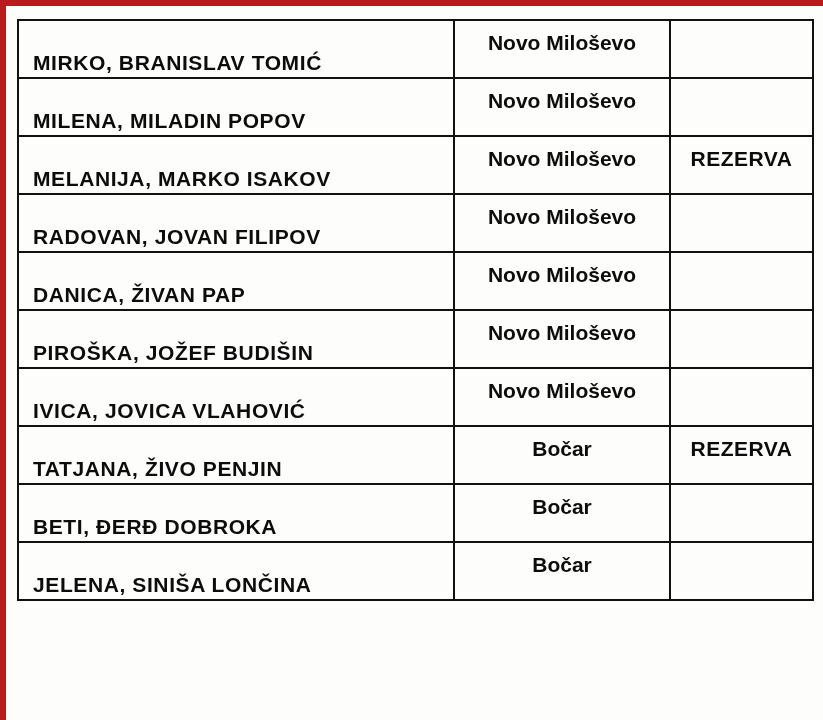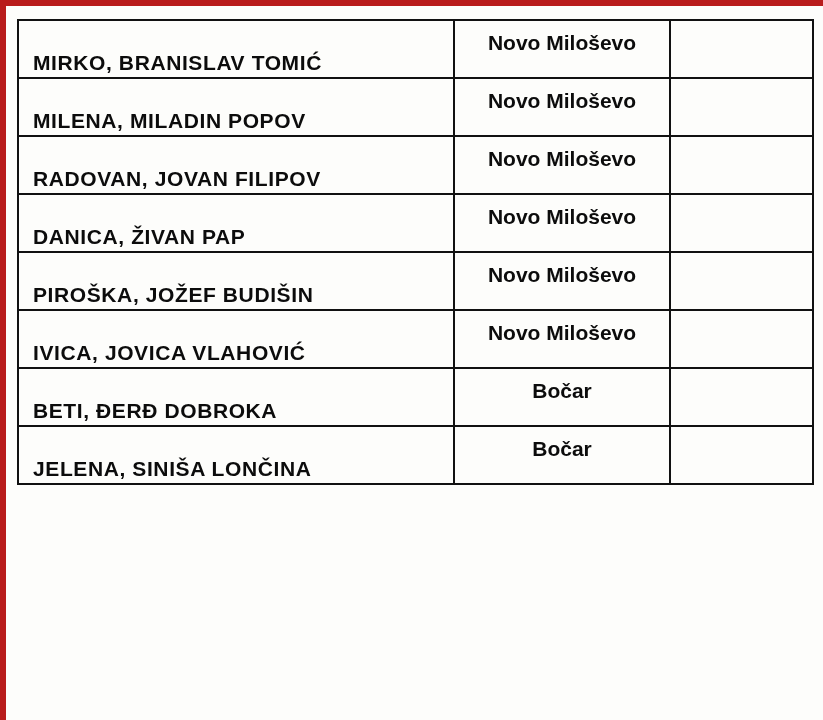--- a/index.html
+++ b/index.html
@@ -59,40 +59,50 @@
           <td class="name">MIRKO, BRANISLAV  TOMIĆ</td>
           <td class="place">Novo Miloševo</td>
           <td class="status"></td>
         </tr>
       <tr>
           <td class="name">MILENA, MILADIN POPOV</td>
           <td class="place">Novo Miloševo</td>
           <td class="status"></td>
         </tr>
       <tr>
+          <td class="name">MELANIJA, MARKO ISAKOV</td>
+          <td class="place">Novo Miloševo</td>
+          <td class="status">REZERVA</td>
+        </tr>
+      <tr>
           <td class="name">RADOVAN, JOVAN  FILIPOV</td>
           <td class="place">Novo Miloševo</td>
           <td class="status"></td>
         </tr>
       <tr>
           <td class="name">DANICA, ŽIVAN  PAP</td>
           <td class="place">Novo Miloševo</td>
           <td class="status"></td>
         </tr>
       <tr>
           <td class="name">PIROŠKA,  JOŽEF BUDIŠIN</td>
           <td class="place">Novo Miloševo</td>
           <td class="status"></td>
         </tr>
       <tr>
           <td class="name">IVICA, JOVICA VLAHOVIĆ</td>
           <td class="place">Novo Miloševo</td>
           <td class="status"></td>
         </tr>
       <tr>
+          <td class="name">TATJANA,  ŽIVO  PENJIN</td>
+          <td class="place">Bočar</td>
+          <td class="status">REZERVA</td>
+        </tr>
+      <tr>
           <td class="name">BETI, ĐERĐ DOBROKA</td>
           <td class="place">Bočar</td>
           <td class="status"></td>
         </tr>
       <tr>
           <td class="name">JELENA,  SINIŠA LONČINA</td>
           <td class="place">Bočar</td>
           <td class="status"></td>
         </tr>
 

